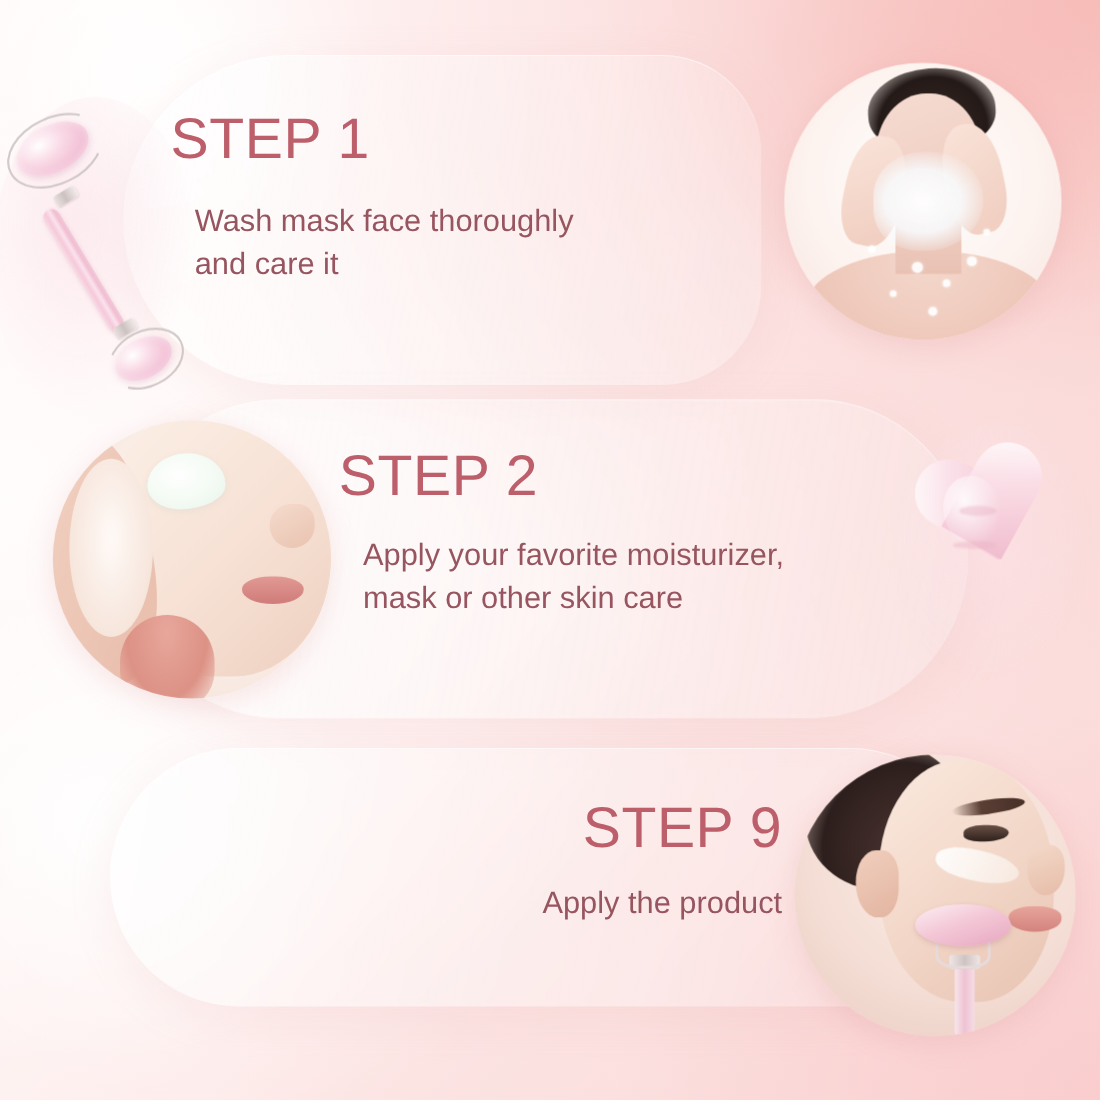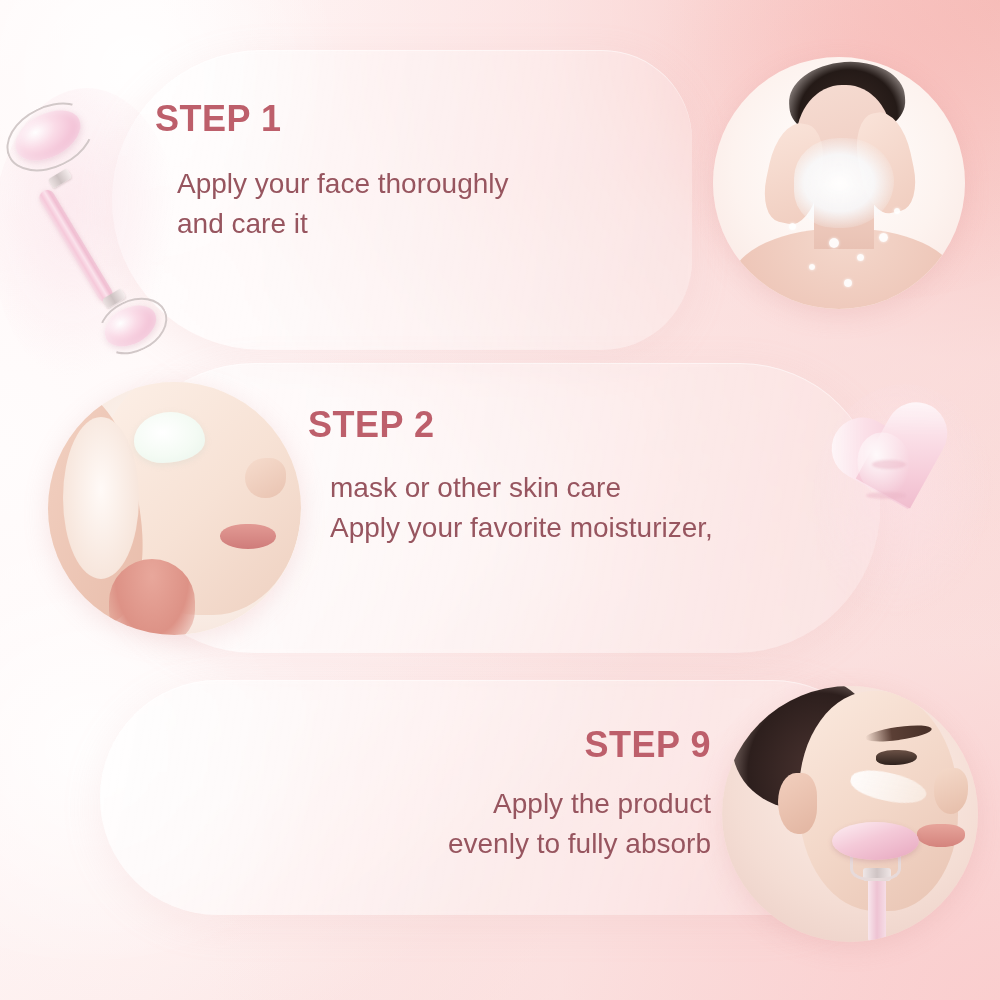--- a/index.html
+++ b/index.html
@@ -38,21 +38,21 @@
     box-shadow:0 10px 40px rgba(226,160,160,.14), inset 0 1px 0 rgba(255,255,255,.5);
     backdrop-filter:blur(2px);
   }
   #card-1{ left:112px; top:50px;  width:580px; height:300px; border-radius:150px 90px 90px 150px; }
   #card-2{ left:110px; top:363px; width:770px; height:290px; border-radius:145px 140px 145px 145px; }
   #card-3{ left:100px; top:680px; width:790px; height:235px; border-radius:118px 118px 118px 118px; }
 
   
   .txt{ position:absolute; }
   .step-title{
-    font-size:36px; font-weight:bold; letter-spacing:.5px;
+    font-size:52px; font-weight:normal; letter-spacing:.5px;
     color:#bd5f6b; line-height:1.05; white-space:nowrap;
   }
   .step-desc{
     font-size:28px; color:#97555f; line-height:1.42; font-weight:400;
   }
 
   #text-1{ left:155px; top:100px; }
   #text-1 .step-desc{ margin-top:26px; margin-left:22px; }
 
   #text-2{ left:308px; top:406px; }
@@ -207,21 +207,21 @@
 
   <div class="bloom b3"></div>
   <div class="bloom b2"></div>
   <div class="bloom b1"></div>
 
   <div class="card" id="card-1"></div>
 
   <div class="txt" id="text-1">
     <div class="step-title">STEP 1</div>
     <div class="step-desc">
-      <div>Apply your face thoroughly</div>
+      <div>Wash mask face thoroughly</div>
       <div>and care it</div>
     </div>
   </div>
 
   <div class="photo" id="photo-1">
     <div class="ph-bg"></div>
     <div class="p1-shoulder"></div>
     <div class="p1-hair"></div>
     <div class="p1-head"></div>
     <div class="p1-neck"></div>
@@ -246,22 +246,22 @@
     <div class="jr jr-ring r2"></div>
     <div class="jr jr-head big"></div>
     <div class="jr jr-head small"></div>
   </div>
 
   <div class="card" id="card-2"></div>
 
   <div class="txt" id="text-2">
     <div class="step-title">STEP 2</div>
     <div class="step-desc">
+      <div>Apply your favorite moisturizer,</div>
       <div>mask or other skin care</div>
-      <div>Apply your favorite moisturizer,</div>
     </div>
   </div>
 
   <div class="photo" id="photo-2">
     <div class="ph-bg"></div>
     <div class="p2-face"></div>
     <div class="p2-hand"></div>
     <div class="p2-palm"></div>
     <div class="p2-nose"></div>
     <div class="p2-lip"></div>
@@ -276,21 +276,20 @@
     <div class="gs-vein" style="left:44px;top:62px;width:34px;height:9px;"></div>
     <div class="gs-vein" style="left:38px;top:94px;width:40px;height:7px;"></div>
   </div>
 
   <div class="card" id="card-3"></div>
 
   <div class="txt" id="text-3">
     <div class="step-title">STEP 9</div>
     <div class="step-desc">
       <div>Apply the product</div>
-      <div>evenly to fully absorb</div>
     </div>
   </div>
 
   <div class="photo" id="photo-3">
     <div class="ph-bg"></div>
     <div class="p3-hair"></div>
     <div class="p3-face"></div>
     <div class="p3-ear"></div>
     <div class="p3-brow"></div>
     <div class="p3-eye"></div>

